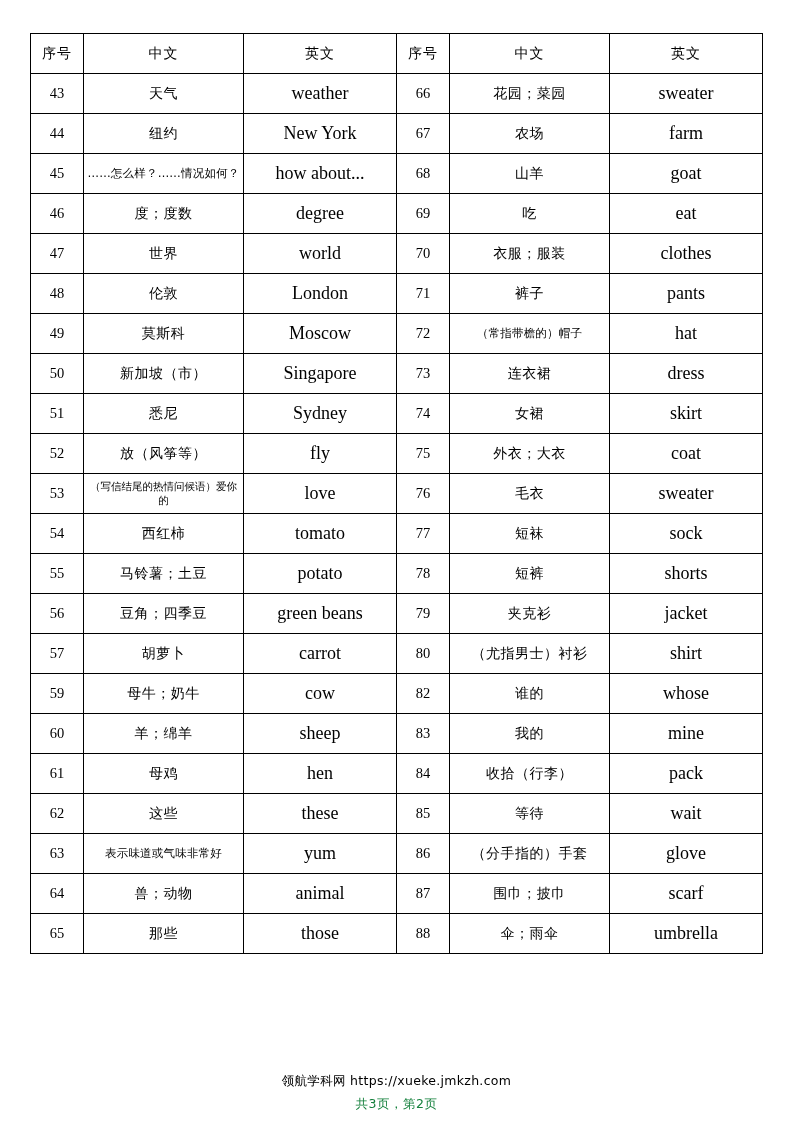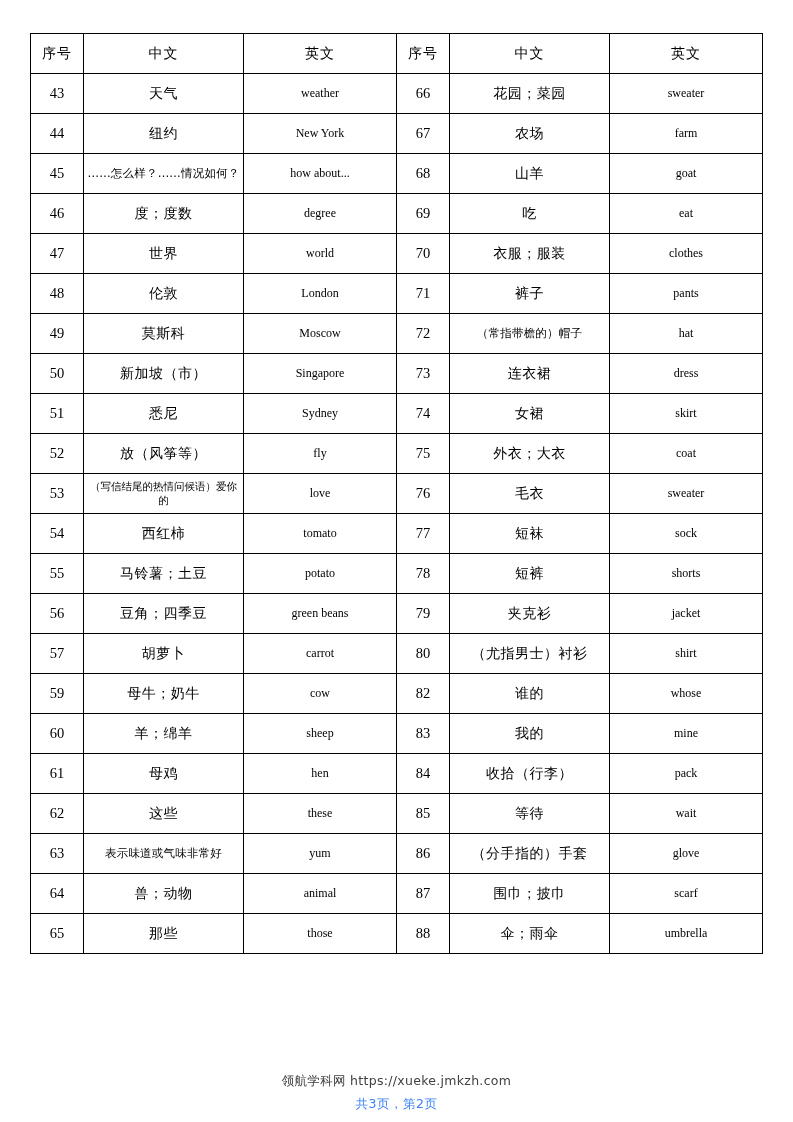--- a/index.html
+++ b/index.html
@@ -61,47 +61,47 @@
     font-size: 10.5px;
     letter-spacing: 0px;
   }
   .idx {
     font-family: "Liberation Serif", serif;
     font-size: 14.5px;
     margin-left: 36px;
   }
   .en {
     font-family: "Liberation Serif", serif;
-    font-size: 12px;
+    font-size: 18px;
   }
   .hdr-cn {
     font-family: "DejaVu Sans", "Liberation Sans", sans-serif;
     font-size: 14px;
     letter-spacing: 1px;
   }
   .watermark {
     position: absolute;
     left: 0;
     top: 1073px;
     width: 793px;
     text-align: center;
     font-family: "DejaVu Sans", "Liberation Sans", sans-serif;
     font-size: 12.5px;
-    color: #404040;
+    color: #000000;
     letter-spacing: 0.3px;
   }
   .footer {
     position: absolute;
     left: 0;
     top: 1096px;
     width: 793px;
     text-align: center;
     font-family: "DejaVu Sans", "Liberation Sans", sans-serif;
     font-size: 12.5px;
-    color: #3b82f6;
+    color: #15803d;
     letter-spacing: 0.5px;
   }
 </style>
 </head>
 <body>
 
 <div class="page">
   <table class="vocab">
     <colgroup>
       <col class="c-idx">

